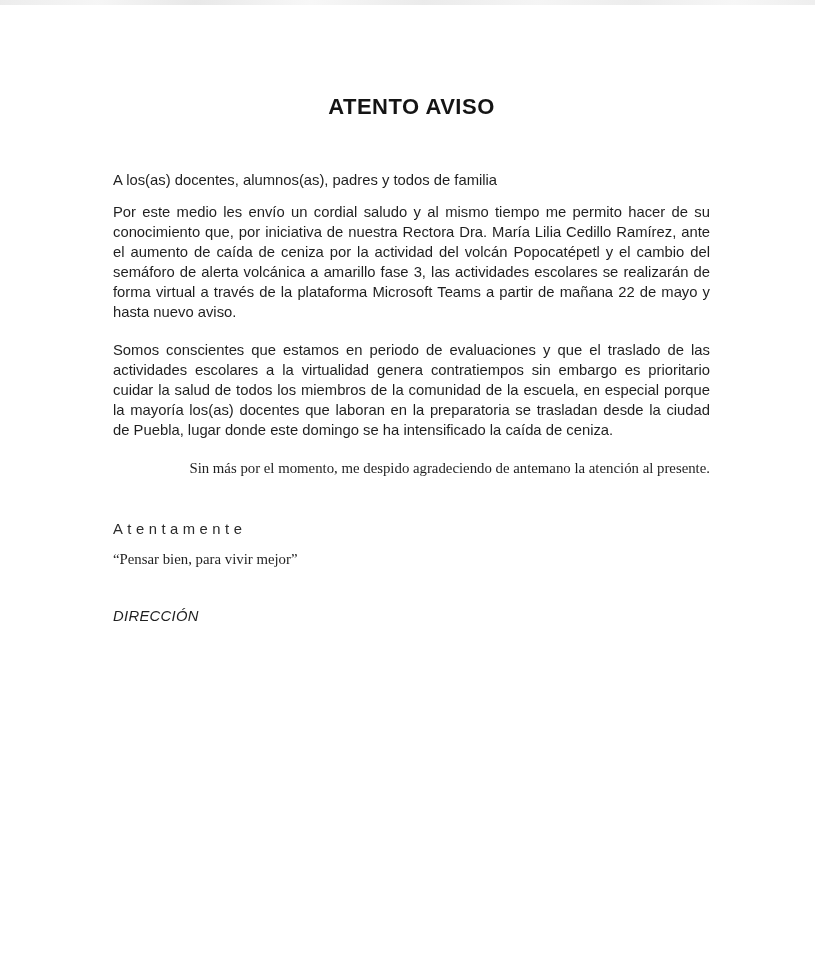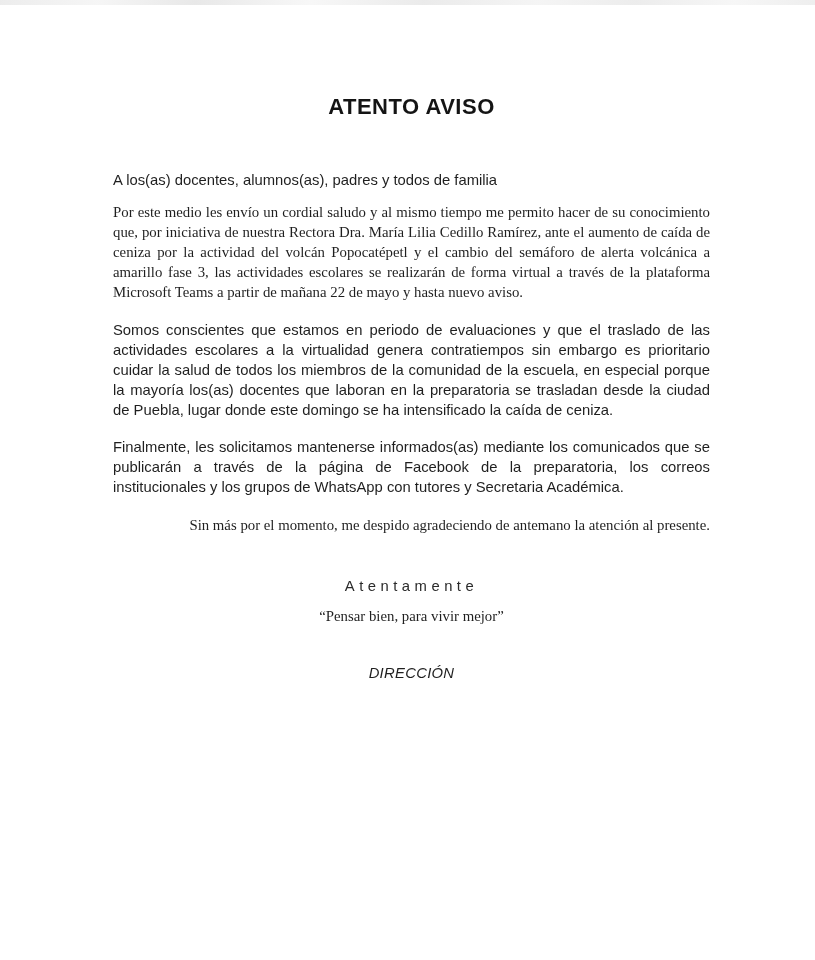--- a/index.html
+++ b/index.html
@@ -48,30 +48,29 @@
     line-height: 23px;
     text-align: left;
   }
   .body-par {
     margin: 0;
     font-size: 14.8px;
     line-height: 20px;
     text-align: justify;
     text-justify: inter-word;
   }
-  .par-first   { margin-top: 10px; font-family: Liberation Serif, serif; }
+  .par-first   { margin-top: 10px; }
   .par-gap     { margin-top: 18px; }
   .par-gap-sm  { margin-top: 17px; }
   .par-last {
     text-align: right;
     white-space: nowrap;
     font-family: Liberation Serif, serif;
   }
   .closing {
-    text-align: center;
     font-size: 14.8px;
   }
   .salutation {
     margin-top: 41px;
     line-height: 20px;
     letter-spacing: 4.5px;
     color: #2a2a2a;
   }
   .motto {
     margin-top: 10px;
@@ -99,21 +98,20 @@
     <h1 class="title">ATENTO AVISO</h1>
 
     <div class="recipient">
       <div>A los(as) docentes, alumnos(as), padres y todos de familia</div>
     </div>
 
     <p class="body-par par-first">Por este medio les envío un cordial saludo y al mismo tiempo me permito hacer de su conocimiento que, por iniciativa de nuestra Rectora Dra. María Lilia Cedillo Ramírez, ante el aumento de caída de ceniza por la actividad del volcán Popocatépetl y el cambio del semáforo de alerta volcánica a amarillo fase 3, las actividades escolares se realizarán de forma virtual a través de la plataforma Microsoft Teams a partir de mañana 22 de mayo y hasta nuevo aviso.</p>
 
     <p class="body-par par-gap">Somos conscientes que estamos en periodo de evaluaciones y que el traslado de las actividades escolares a la virtualidad genera contratiempos sin embargo es prioritario cuidar la salud de todos los miembros de la comunidad de la escuela, en especial porque la mayoría los(as) docentes que laboran en la preparatoria se trasladan desde la ciudad de Puebla, lugar donde este domingo se ha intensificado la caída de ceniza.</p>
 
-    <p class="body-par par-gap-sm">Finalmente, les solicitamos mantenerse informados(as) mediante los comunicados que se publicarán a través de la página de Facebook de la preparatoria, los correos institucionales y los grupos de WhatsApp con tutores y Secretaria Académica.</p>
 
     <p class="body-par par-gap par-last">Sin más por el momento, me despido agradeciendo de antemano la atención al presente.</p>
 
     <div class="closing">
       <div class="salutation">Atentamente</div>
       <div class="motto">“Pensar bien, para vivir mejor”</div>
       <div class="signature">DIRECCIÓN</div>
     </div>
 
   </div>

